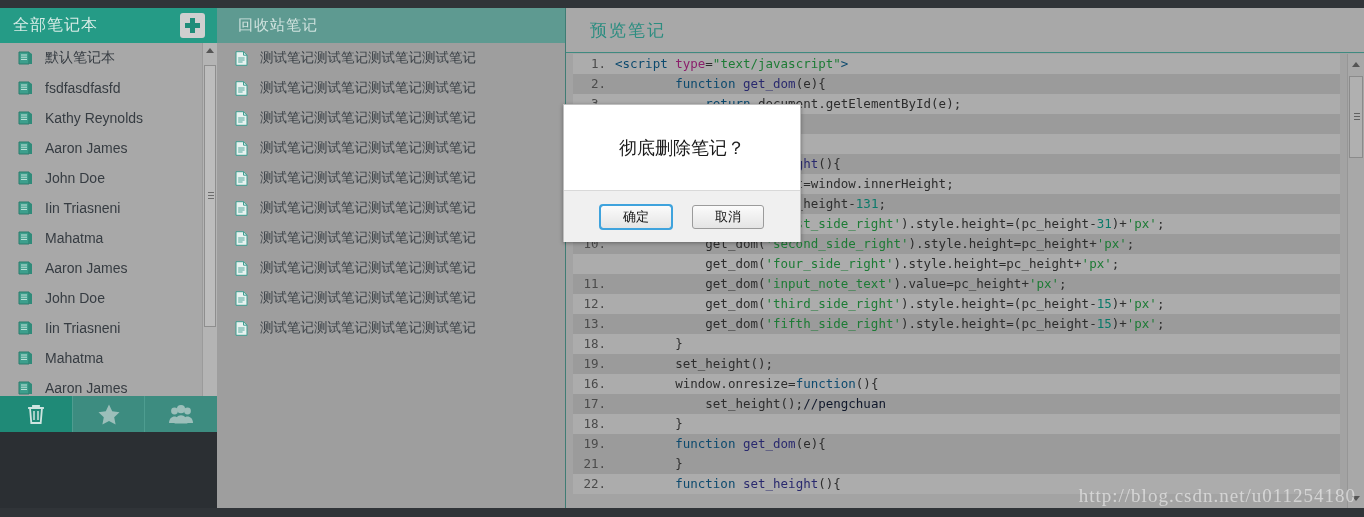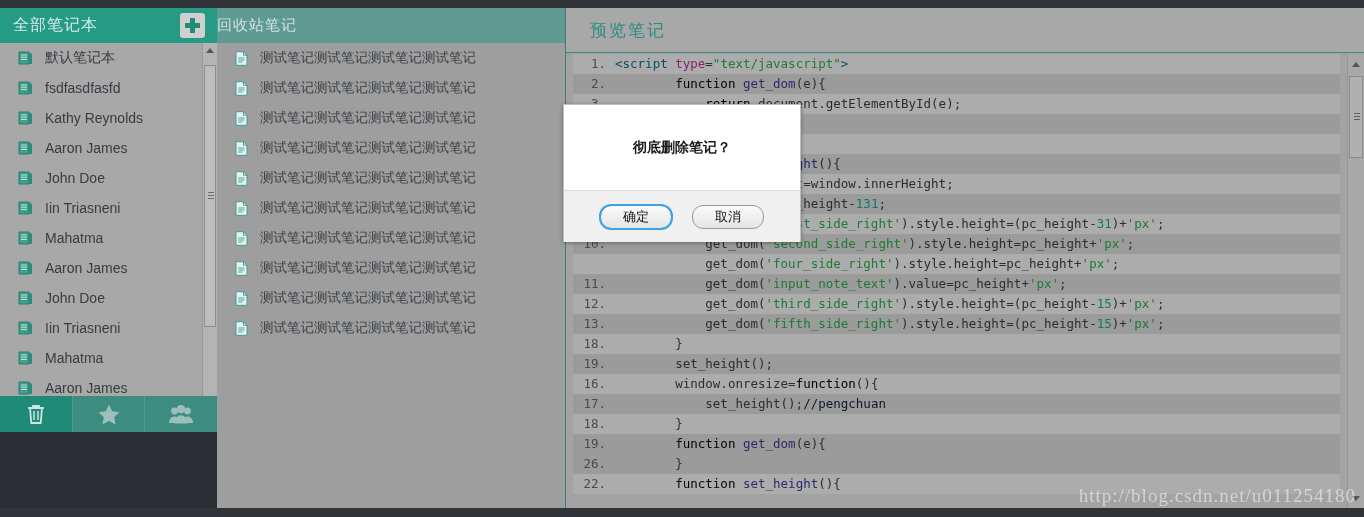--- a/index.html
+++ b/index.html
@@ -189,20 +189,21 @@
     width: 348px;
     height: 500px;
     background: #9e9e9e;
     overflow: hidden;
   }
   .mid-header {
     height: 35px;
     background: #5e9a91;
     display: flex;
     align-items: center;
+    padding-left: 21px;
     box-sizing: border-box;
   }
   .mid-header .title {
     color: #cfe2de;
     font-size: 15px;
     letter-spacing: 1px;
   }
   .note-list {
     position: absolute;
     left: 0; top: 35px;
@@ -288,21 +289,21 @@
     box-sizing: border-box;
     color: #4b4b4b;
     background: transparent;
   }
   .ct { flex: 1; }
 
   
   .t-tag   { color: #0c4a6e; }
   .t-attr  { color: #8b1f6b; }
   .t-str   { color: #1d7b35; }
-  .t-kw    { color: #000000; }
+  .t-kw    { color: #0c4a6e; }
   .t-plain { color: #2d2d2d; }
   .t-num   { color: #0b7a6a; }
   .t-cmt   { color: #0f172a; text-align: center; }
   .t-fn    { color: #2a2a6e; }
 
   .code-scroll {
     position: absolute;
     right: 0; top: 46px;
     width: 17px;
     height: 454px;
@@ -367,41 +368,40 @@
     z-index: 50;
   }
   .modal-body {
     height: 85px;
     display: flex;
     align-items: center;
     justify-content: center;
     background: #ffffff;
   }
   .modal-body .msg {
-    font-size: 14px;
+    font-size: 18px;
     color: #1a1a1a;
-    font-weight: bold;
   }
   .modal-footer {
     height: 51px;
     background: #f0f0f0;
     border-top: 1px solid #d9d9d9;
     display: flex;
     align-items: center;
     justify-content: center;
     gap: 20px;
   }
   .m-btn {
     width: 72px;
     height: 24px;
     font-size: 13px;
     color: #111;
     background: linear-gradient(#fbfbfb, #e4e4e4);
     border: 1px solid #9b9b9b;
-    border-radius: 11px;
+    border-radius: 3px;
     cursor: pointer;
     font-family: Liberation Serif, serif;
     display: flex;
     align-items: center;
     justify-content: center;
   }
   .m-btn.primary {
     outline: 2px solid #3fa3dd;
     outline-offset: -1px;
     border-color: #3fa3dd;
@@ -696,21 +696,21 @@
           <div class="code-line odd"><span class="ln"></span><span class="ct"><span class="t-plain">            get_dom(</span><span class="t-str">'four_side_right'</span><span class="t-plain">).style.height=pc_height+</span><span class="t-str">'px'</span><span class="t-plain">;</span></span></div>
           <div class="code-line even"><span class="ln">11.</span><span class="ct"><span class="t-plain">            get_dom(</span><span class="t-str">'input_note_text'</span><span class="t-plain">).value=pc_height+</span><span class="t-str">'px'</span><span class="t-plain">;</span></span></div>
           <div class="code-line odd"><span class="ln">12.</span><span class="ct"><span class="t-plain">            get_dom(</span><span class="t-str">'third_side_right'</span><span class="t-plain">).style.height=(pc_height-</span><span class="t-num">15</span><span class="t-plain">)+</span><span class="t-str">'px'</span><span class="t-plain">;</span></span></div>
           <div class="code-line even"><span class="ln">13.</span><span class="ct"><span class="t-plain">            get_dom(</span><span class="t-str">'fifth_side_right'</span><span class="t-plain">).style.height=(pc_height-</span><span class="t-num">15</span><span class="t-plain">)+</span><span class="t-str">'px'</span><span class="t-plain">;</span></span></div>
           <div class="code-line odd"><span class="ln">18.</span><span class="ct"><span class="t-plain">        }</span></span></div>
           <div class="code-line even"><span class="ln">19.</span><span class="ct"><span class="t-plain">        set_height();</span></span></div>
           <div class="code-line odd"><span class="ln">16.</span><span class="ct"><span class="t-plain">        window.onresize=</span><span class="t-kw">function</span><span class="t-plain">(){</span></span></div>
           <div class="code-line even"><span class="ln">17.</span><span class="ct"><span class="t-plain">            set_height();</span><span class="t-cmt">//pengchuan</span></span></div>
           <div class="code-line odd"><span class="ln">18.</span><span class="ct"><span class="t-plain">        }</span></span></div>
           <div class="code-line even"><span class="ln">19.</span><span class="ct"><span class="t-plain">        </span><span class="t-kw">function</span><span class="t-fn"> get_dom</span><span class="t-plain">(e){</span></span></div>
-          <div class="code-line even"><span class="ln">26.</span><span class="ct"><span class="t-plain">        }</span></span></div>
+          <div class="code-line even"><span class="ln">21.</span><span class="ct"><span class="t-plain">        }</span></span></div>
           <div class="code-line odd"><span class="ln">22.</span><span class="ct"><span class="t-plain">        </span><span class="t-kw">function</span><span class="t-fn"> set_height</span><span class="t-plain">(){</span></span></div>
         </div>
     </div>
     <div class="code-scroll">
       <div class="arrow-up">
           <span class="tri-up"></span>
         </div>
       <div class="thumb">
         <span class="grip">
             <i></i>

